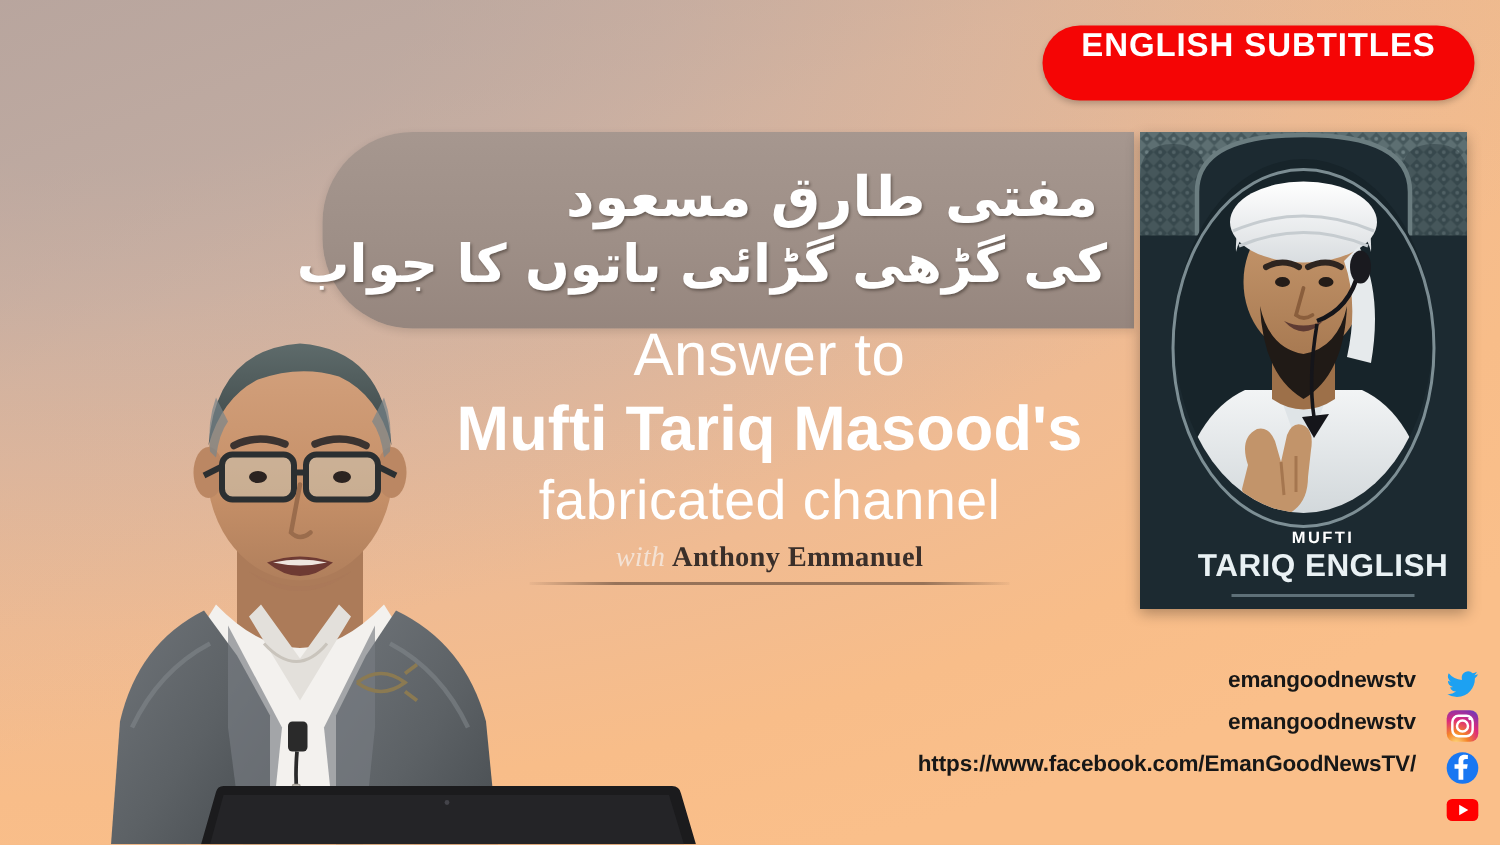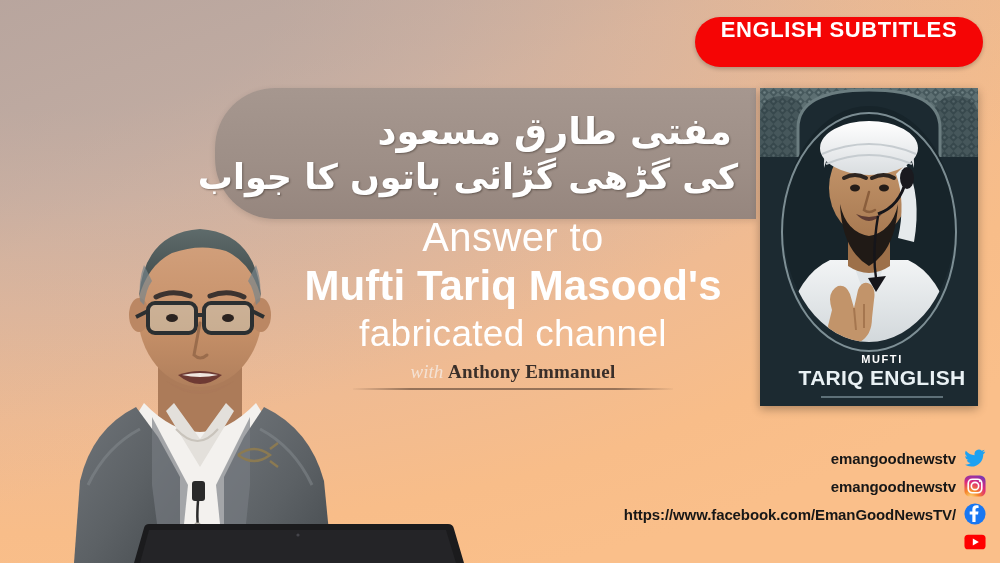--- a/index.html
+++ b/index.html
@@ -160,22 +160,22 @@
   }
 
   
   #social-block {
     position:absolute; right:14px; bottom:8px;
     display:flex; flex-direction:column;
     align-items:flex-end; gap:2px;
     z-index:6;
   }
   .social-row {
-    display:flex; align-items:center; justify-content:flex-end;
-    gap:8px; height:26px;
+    display:flex; justify-content:flex-end;
+    gap:20px; height:26px;
   }
   .social-text {
     color:#171717;
     font-size:15px;
     font-weight:bold;
     letter-spacing:-0.1px;
     white-space:nowrap;
     font-family:"Liberation Sans", sans-serif;
   }
   .social-icon { width:22px; height:22px; flex:0 0 22px; }

